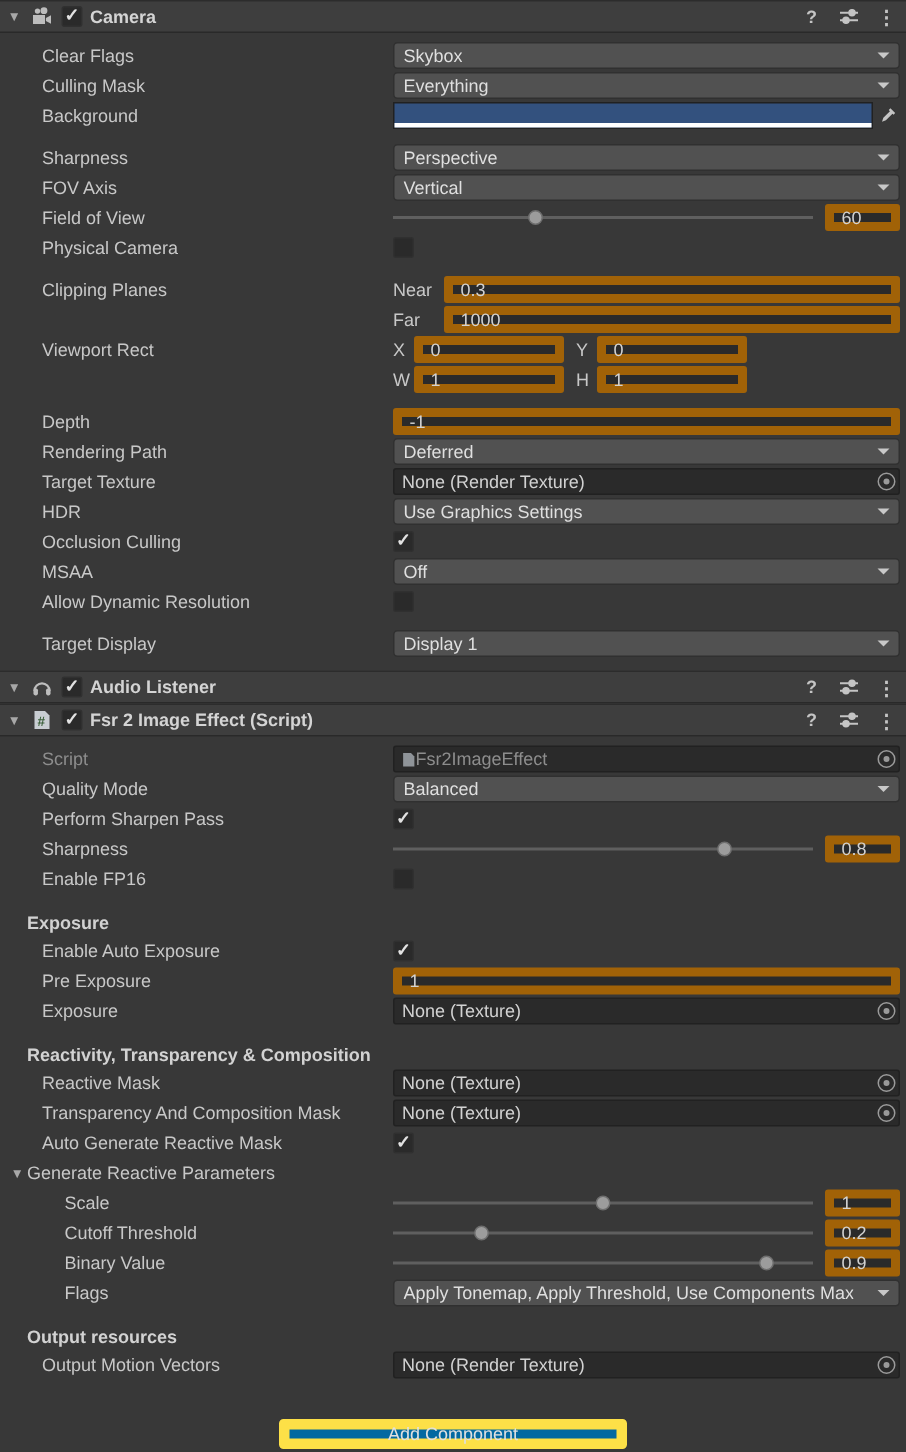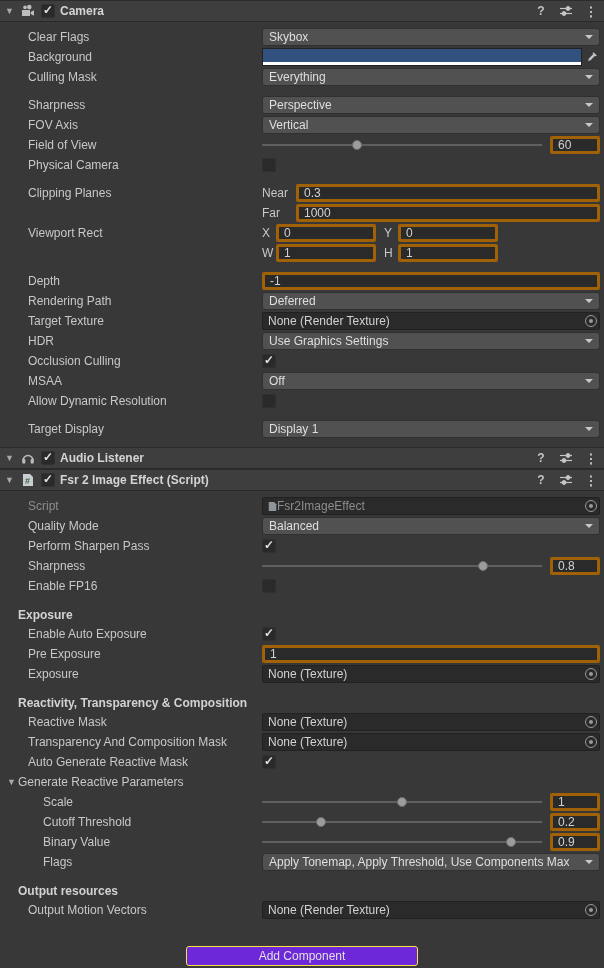--- a/index.html
+++ b/index.html
@@ -61,21 +61,21 @@
     border-left: 4px solid transparent;
     border-right: 4px solid transparent;
     border-top: 4px solid #c8c8c8;
     flex: none;
   }
   .dd-text { overflow: hidden; white-space: nowrap; }
 
   .textfield {
     height: 18px;
     background: #2a2a2a;
-    border: 3px solid #a16207;
+    border: 6px solid #a16207;
     border-radius: 2px;
     display: flex;
     align-items: center;
     padding: 0 5px;
     color: #d2d2d2;
   }
   .flex1 { flex: 1; }
 
   .objfield {
     flex: 1;
@@ -157,22 +157,22 @@
   .section-row { padding-left: 18px; height: 18px; margin-top: 10px; display: flex; align-items: center; }
   .section-title { font-weight: bold; color: #d2d2d2; }
 
   .foldout-row { padding-left: 6px; }
   .foldout-row .foldout { margin-right: 1px; }
   .flexlabel { width: auto; flex: 1; }
 
   .add-wrap { margin-top: 18px; display: flex; justify-content: center; }
   .add-btn {
     width: 232px; height: 20px;
-    background: #6d28d9;
-    border: 1px solid #fde047;
+    background: #0369a1;
+    border: 7px solid #fde047;
     border-radius: 3px;
     color: #e0e0e0;
     display: flex; align-items: center; justify-content: center;
   }
 </style>
 </head>
 <body>
 
 <div>
 
@@ -206,36 +206,36 @@
 
     <div class="row">
       <span class="label">Clear Flags</span>
       <div class="dropdown">
         <span class="dd-text">Skybox</span>
         <span class="dd-arrow"></span>
       </div>
     </div>
 
     <div class="row">
+      <span class="label">Culling Mask</span>
+      <div class="dropdown">
+        <span class="dd-text">Everything</span>
+        <span class="dd-arrow"></span>
+      </div>
+    </div>
+
+    <div class="row">
       <span class="label">Background</span>
       <div class="color-field" style="background: rgb(51, 81, 126);">
         <div class="alpha-bar"></div>
       </div>
       <div class="eyedropper">
         <svg width="12" height="12" viewBox="0 0 12 12" fill="#c4c4c4">
             <path d="M7.6 1.2 l3.2 3.2 -1.1 1.1 -0.7 -0.7 -4.4 4.4 -2.6 0.9 0.9 -2.6 4.4 -4.4 -0.8 -0.8 z"></path>
           </svg>
-      </div>
-    </div>
-
-    <div class="row">
-      <span class="label">Culling Mask</span>
-      <div class="dropdown">
-        <span class="dd-text">Everything</span>
-        <span class="dd-arrow"></span>
       </div>
     </div>
 
     <div class="row mt8">
       <span class="label">Sharpness</span>
       <div class="dropdown">
         <span class="dd-text">Perspective</span>
         <span class="dd-arrow"></span>
       </div>
     </div>

